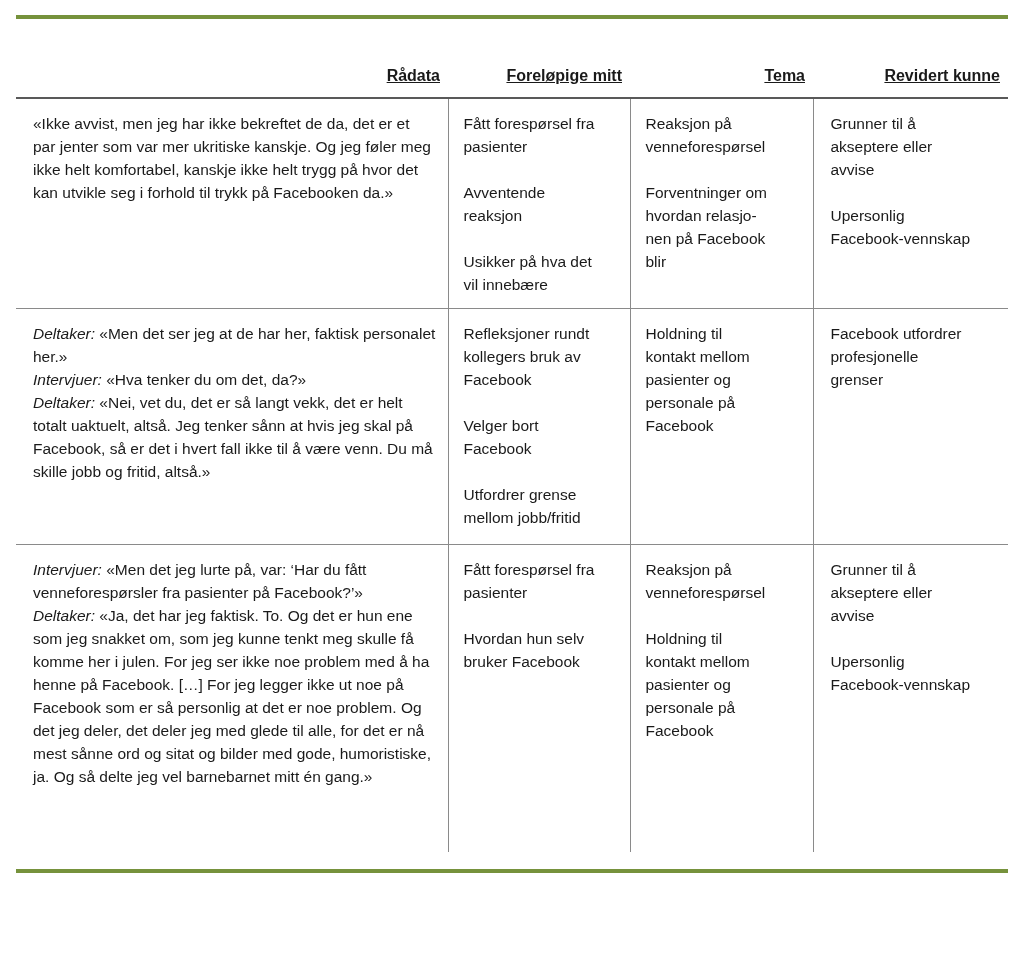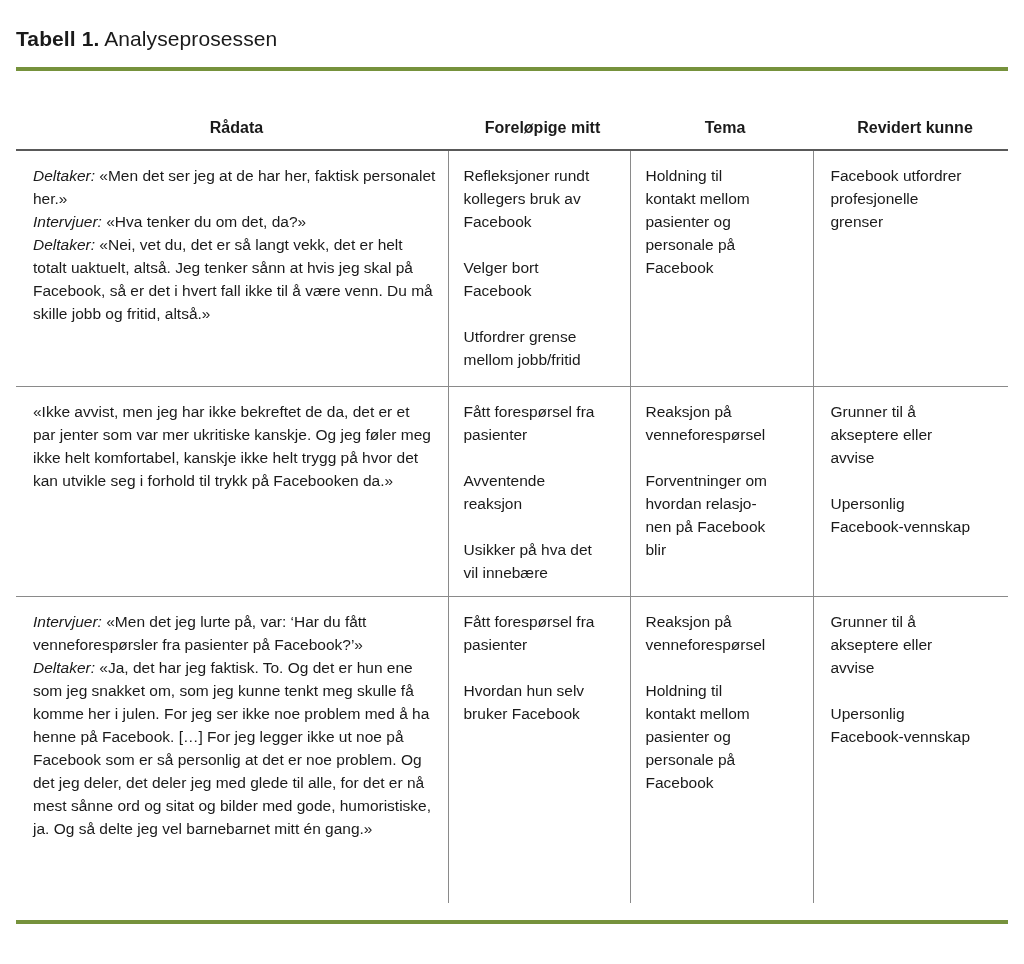--- a/index.html
+++ b/index.html
@@ -29,27 +29,28 @@
   }
   .rule-top { margin-top: 15px; }
   .rule-bottom { margin-top: 17px; }
   table.analysis {
     margin-top: 48px;
     width: 992px;
     table-layout: fixed;
     border-collapse: collapse;
   }
   table.analysis th {
-    text-align: center;
+    text-align: right;
     vertical-align: bottom;
     font-size: 16px;
     font-weight: bold;
     color: #1a1a1a;
     padding: 0 8px 12px 15px;
     border-bottom: 2px solid #595959;
+    text-decoration: underline;
   }
   table.analysis th.c1 { padding-left: 17px; }
   table.analysis th.c4 { padding-left: 17px; }
   table.analysis td {
     vertical-align: top;
     font-size: 15.5px;
     line-height: 23px;
     color: #1a1a1a;
     padding: 13px 10px 12px 15px;
     white-space: pre-line;
@@ -62,64 +63,39 @@
   table.analysis tbody tr.divided td {
     border-bottom: 1px solid #8a8a8a;
   }
   .run-italic { font-style: italic; }
 </style>
 </head>
 <body>
 
 <div class="page">
 
-  <div class="title">
-    <span class="bold">Tabell 1.</span><span> Analyseprosessen</span>
-  </div>
 
   <div class="accent-rule rule-top"></div>
 
   <table class="analysis">
     <colgroup>
       <col style="width:432px">
         <col style="width:182px">
         <col style="width:183px">
         <col style="width:195px">
     </colgroup>
     <thead>
       <tr>
         <th class="c1">Rådata</th>
         <th class="c2">Foreløpige mitt</th>
         <th class="c3">Tema</th>
         <th class="c4">Revidert kunne</th>
       </tr>
     </thead>
     <tbody>
-      <tr class="divided" style="height:236px">
-        <td class="c1"><span class="run-italic">Deltaker:</span><span> «Men det ser jeg at de har her, faktisk personalet her.»
-</span><span class="run-italic">Intervjuer:</span><span> «Hva tenker du om det, da?»
-</span><span class="run-italic">Deltaker:</span><span> «Nei, vet du, det er så langt vekk, det er helt totalt uaktuelt, altså. Jeg tenker sånn at hvis jeg skal på Facebook, så er det i hvert fall ikke til å være venn. Du må skille jobb og fritid, altså.»</span></td>
-        <td class="c2">Refleksjoner rundt
-kollegers bruk av
-Facebook
-
-Velger bort
-Facebook
-
-Utfordrer grense
-mellom jobb/fritid</td>
-        <td class="c3">Holdning til
-kontakt mellom
-pasienter og
-personale på
-Facebook</td>
-        <td class="c4">Facebook utfordrer
-profesjonelle
-grenser</td>
-      </tr>
       <tr class="divided" style="height:208px">
         <td class="c1"><span>«Ikke avvist, men jeg har ikke bekreftet de da, det er et par jenter som var mer ukritiske kanskje. Og jeg føler meg ikke helt komfortabel, kanskje ikke helt trygg på hvor det kan utvikle seg i forhold til trykk på Facebooken da.»</span></td>
         <td class="c2">Fått forespørsel fra
 pasienter
 
 Avventende
 reaksjon
 
 Usikker på hva det
 vil innebære</td>
@@ -129,20 +105,42 @@
 Forventninger om
 hvordan relasjo-
 nen på Facebook
 blir</td>
         <td class="c4">Grunner til å
 akseptere eller
 avvise
 
 Upersonlig
 Facebook-vennskap</td>
+      </tr>
+      <tr class="divided" style="height:236px">
+        <td class="c1"><span class="run-italic">Deltaker:</span><span> «Men det ser jeg at de har her, faktisk personalet her.»
+</span><span class="run-italic">Intervjuer:</span><span> «Hva tenker du om det, da?»
+</span><span class="run-italic">Deltaker:</span><span> «Nei, vet du, det er så langt vekk, det er helt totalt uaktuelt, altså. Jeg tenker sånn at hvis jeg skal på Facebook, så er det i hvert fall ikke til å være venn. Du må skille jobb og fritid, altså.»</span></td>
+        <td class="c2">Refleksjoner rundt
+kollegers bruk av
+Facebook
+
+Velger bort
+Facebook
+
+Utfordrer grense
+mellom jobb/fritid</td>
+        <td class="c3">Holdning til
+kontakt mellom
+pasienter og
+personale på
+Facebook</td>
+        <td class="c4">Facebook utfordrer
+profesjonelle
+grenser</td>
       </tr>
       <tr style="height:307px">
         <td class="c1"><span class="run-italic">Intervjuer:</span><span> «Men det jeg lurte på, var: ‘Har du fått venneforespørsler fra pasienter på Facebook?’»
 </span><span class="run-italic">Deltaker:</span><span> «Ja, det har jeg faktisk. To. Og det er hun ene som jeg snakket om, som jeg kunne tenkt meg skulle få komme her i julen. For jeg ser ikke noe problem med å ha henne på Facebook. […] For jeg legger ikke ut noe på Facebook som er så personlig at det er noe problem. Og det jeg deler, det deler jeg med glede til alle, for det er nå mest sånne ord og sitat og bilder med gode, humoris­tiske, ja. Og så delte jeg vel barnebarnet mitt én gang.»</span></td>
         <td class="c2">Fått forespørsel fra
 pasienter
 
 Hvordan hun selv
 bruker Facebook</td>
         <td class="c3">Reaksjon på

